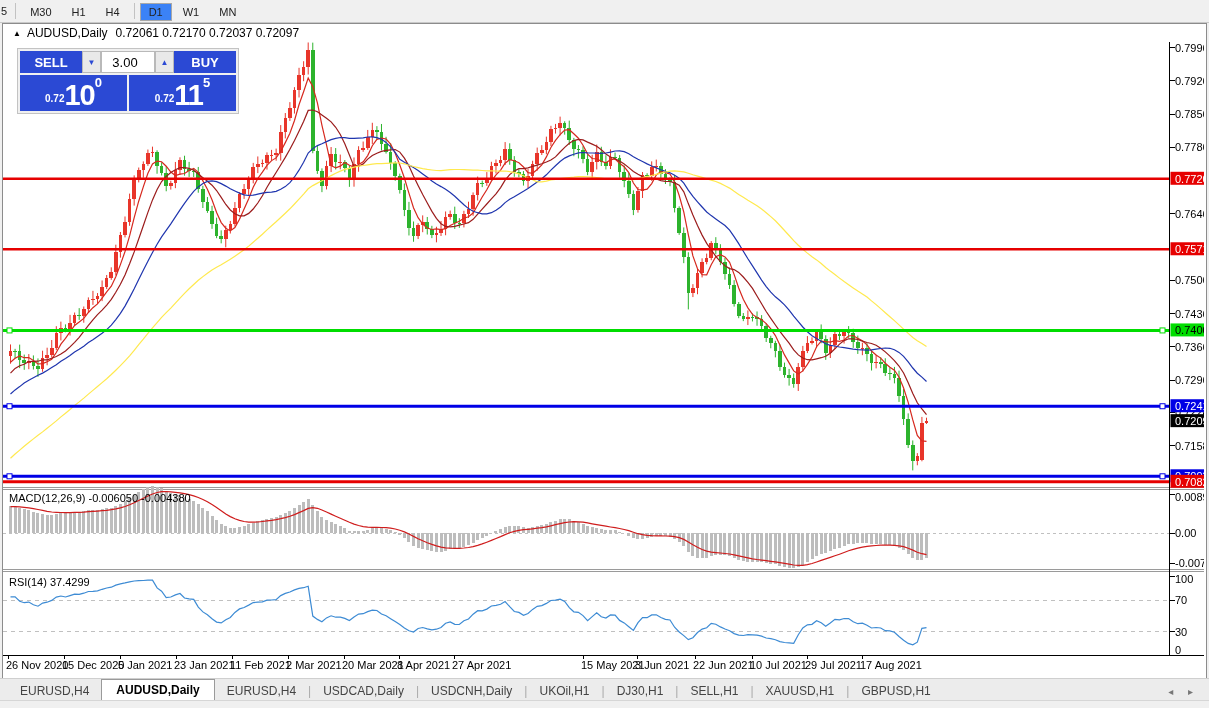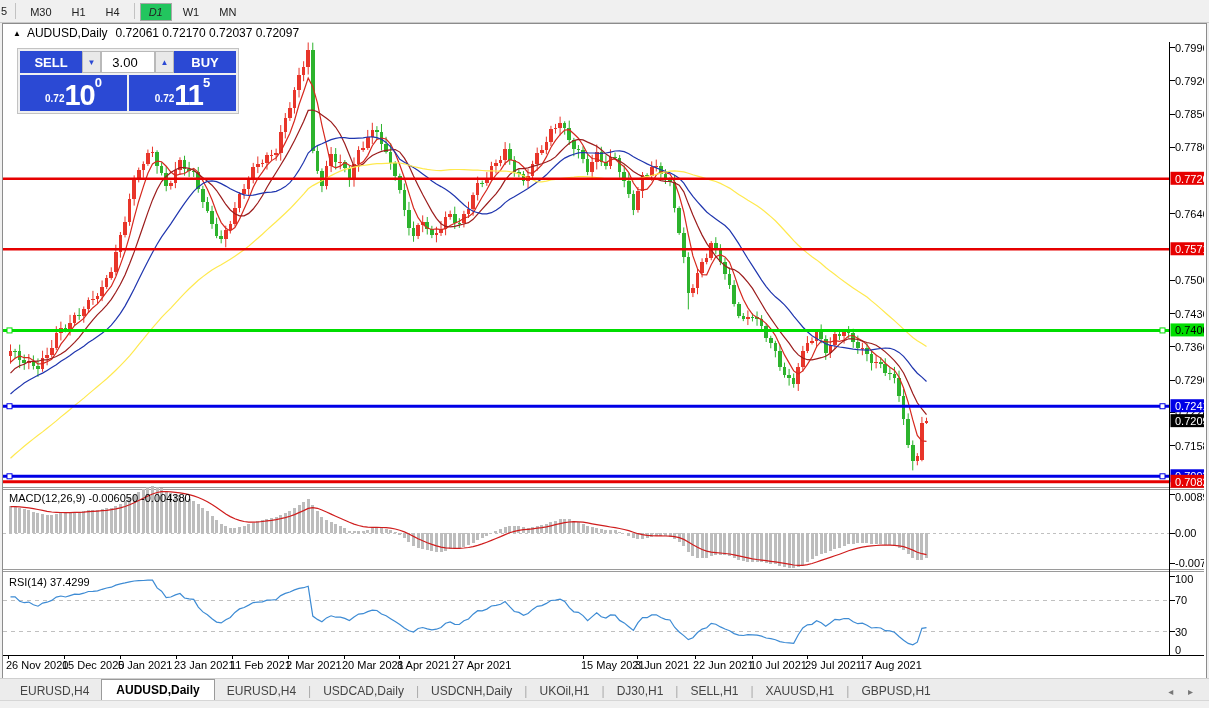--- a/index.html
+++ b/index.html
@@ -1,20 +1,20 @@
 <!DOCTYPE html>
 <html><head>
 <meta charset="utf-8">
 <style>
   html,body{margin:0;padding:0;background:#f0f0f0;font-family:"Liberation Sans",sans-serif;}
   #screen{position:relative;width:1209px;height:708px;background:#f0f0f0;overflow:hidden;}
   
   #toolbar{position:absolute;left:0;top:0;width:1209px;height:22px;background:#f0f0f0;border-bottom:1px solid #c9c9c9;display:flex;align-items:center;}
   .tf-btn{font-size:11px;color:#222;padding:2px 8px;margin:0 1px;border:1px solid transparent;cursor:default;}
-  .tf-btn.active{background:#22c55e;border:1px solid #a8a8a8;font-style:italic;}
+  .tf-btn.active{background:#3b82f6;border:1px solid #a8a8a8;}
   .tb-sep{width:1px;height:16px;background:#c2c2c2;margin:0 4px;}
   .tb-clip{font-size:11px;color:#222;padding:2px 4px 2px 1px;}
   
   #chart-window{position:absolute;left:2px;top:23px;width:1203px;height:654px;background:#ffffff;border:1px solid #8c8c8c;}
   #title-row{position:absolute;left:0;top:0;width:100%;height:18px;display:flex;align-items:center;font-size:12px;color:#000;}
   #title-tri{font-size:8px;margin:0 6px 0 10px;color:#000;}
   #title-sym{margin-right:8px;}
   #chart-svg-holder{position:absolute;left:0;top:18px;width:1201px;height:634px;}
   
   #trade-panel{position:absolute;left:14px;top:24px;width:216px;background:#f0f0f0;border:1px solid #c3c3c3;padding:2px;}

